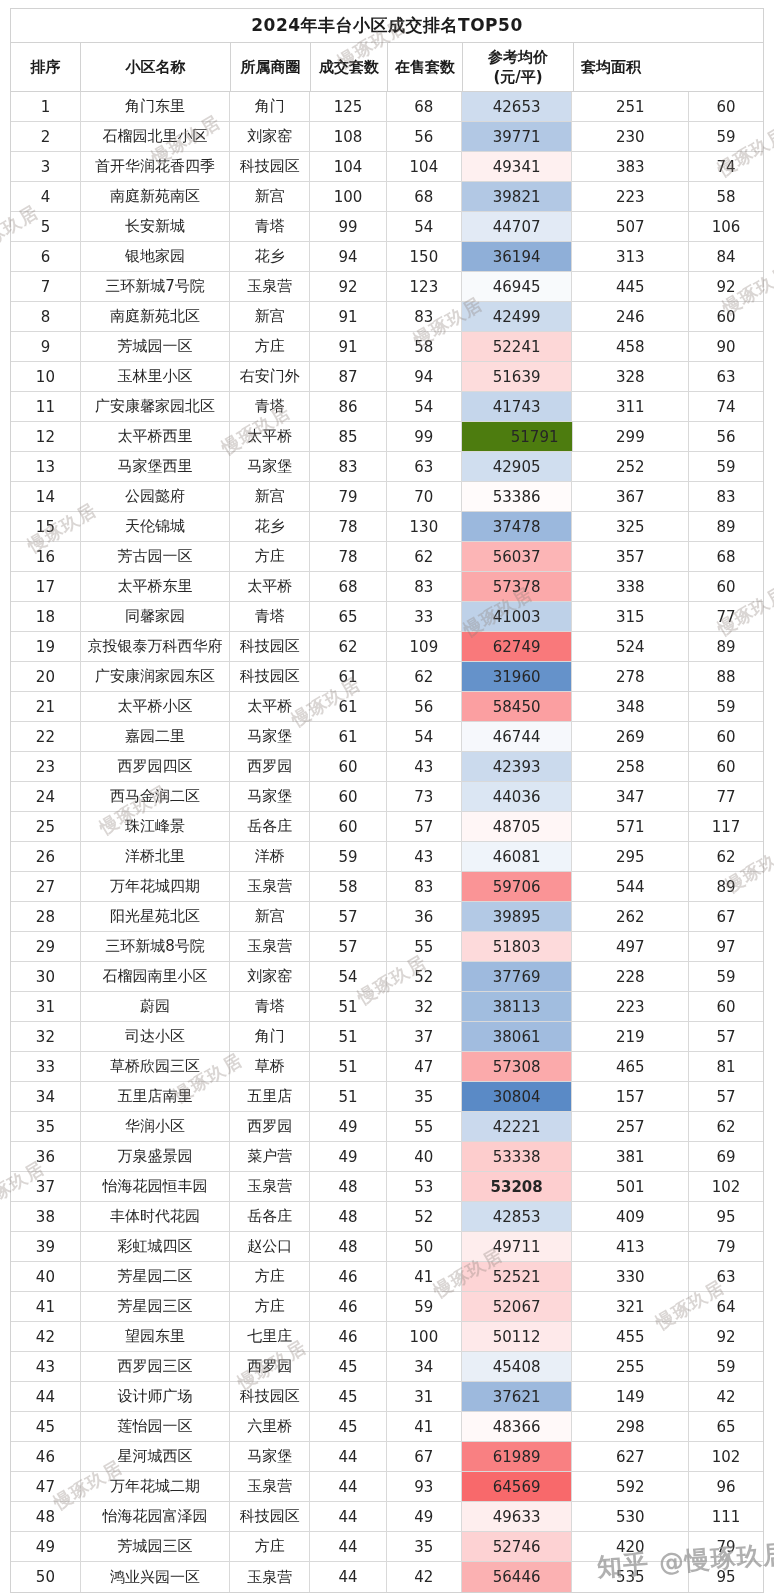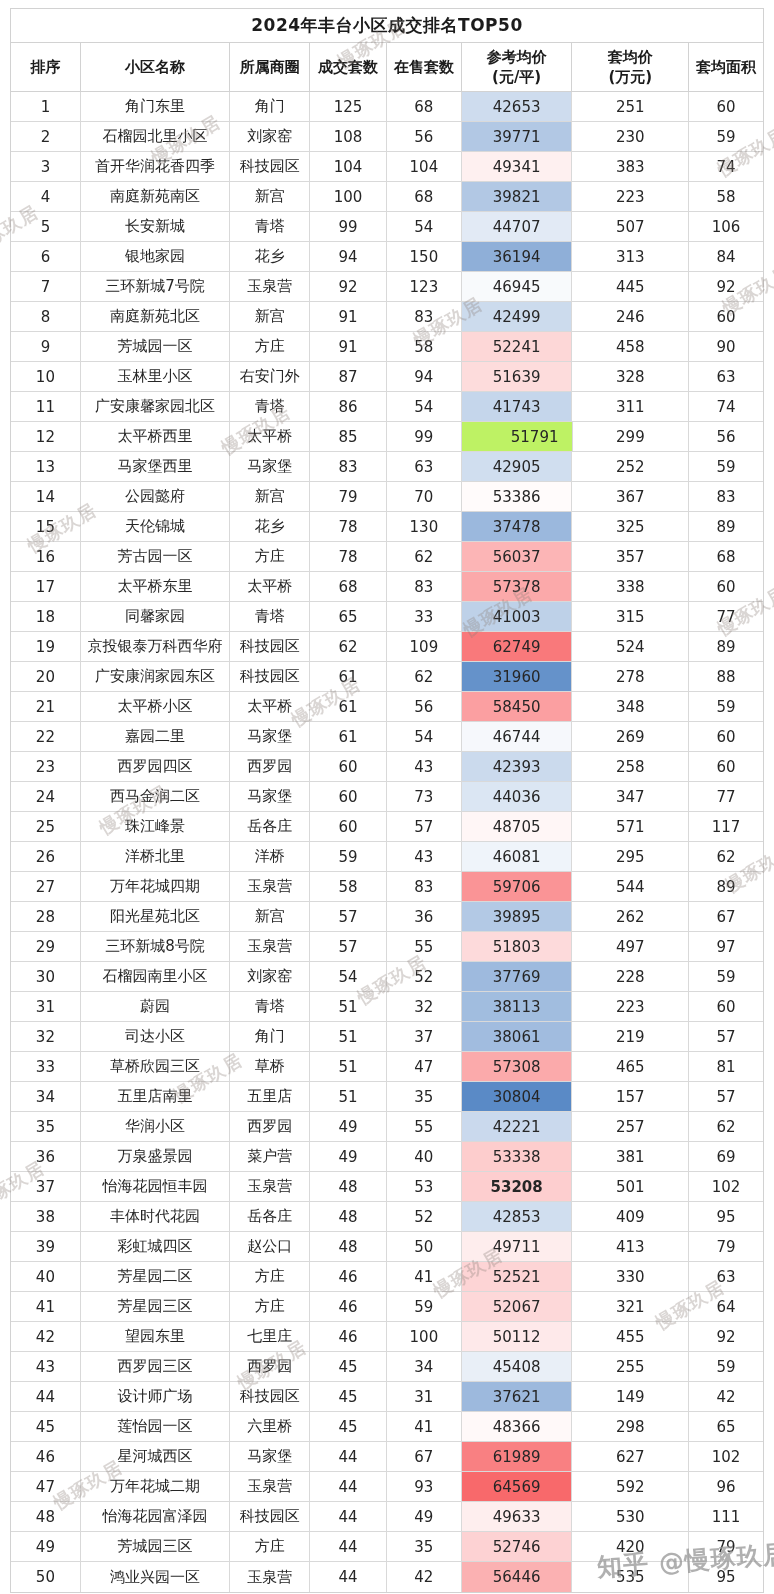--- a/index.html
+++ b/index.html
@@ -68,24 +68,20 @@
       <div class="hc c3">
           <span>成交套数</span>
         </div>
       <div class="hc c4">
           <span>在售套数</span>
         </div>
       <div class="hc c5">
         <span>参考均价</span>
         <span>(元/平)</span>
       </div>
-      <div class="hc c6">
-        <span>套均价</span>
-        <span>(万元)</span>
-      </div>
       <div class="hc c7">
           <span>套均面积</span>
         </div>
     </div>
 
     <div id="table-body">
         <div class="row">
           <div class="cell c0">1</div>
           <div class="cell c1">角门东里</div>
           <div class="cell c2">角门</div>
@@ -194,21 +190,21 @@
           <div class="cell c5" style="background: rgb(197, 214, 235);">41743</div>
           <div class="cell c6">311</div>
           <div class="cell c7">74</div>
         </div>
         <div class="row">
           <div class="cell c0">12</div>
           <div class="cell c1">太平桥西里</div>
           <div class="cell c2">太平桥</div>
           <div class="cell c3">85</div>
           <div class="cell c4">99</div>
-          <div class="cell c5" style="background: #bef264; padding-left: 36px;">51791</div>
+          <div class="cell c5" style="background: #4d7c0f; padding-left: 36px;">51791</div>
           <div class="cell c6">299</div>
           <div class="cell c7">56</div>
         </div>
         <div class="row">
           <div class="cell c0">13</div>
           <div class="cell c1">马家堡西里</div>
           <div class="cell c2">马家堡</div>
           <div class="cell c3">83</div>
           <div class="cell c4">63</div>
           <div class="cell c5" style="background: rgb(208, 222, 239);">42905</div>

